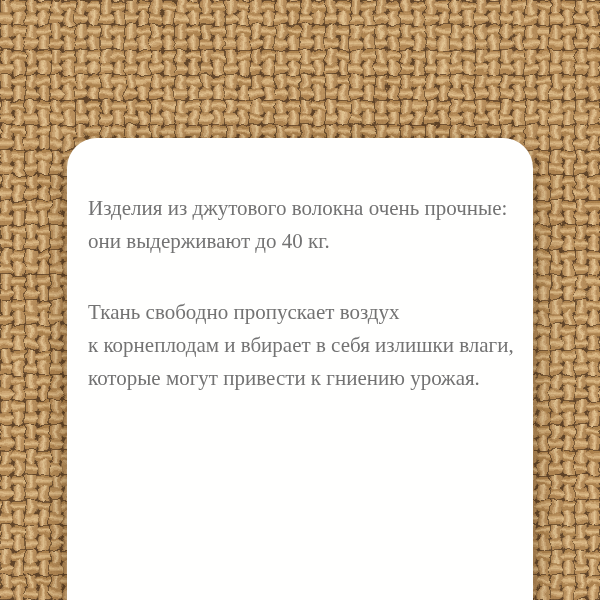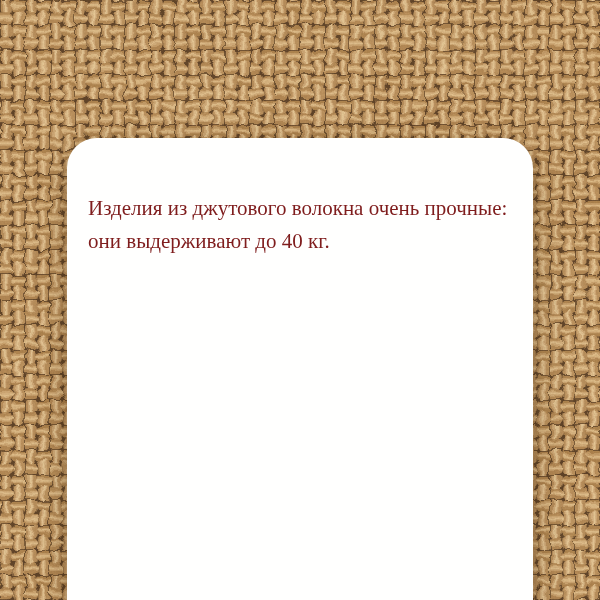--- a/index.html
+++ b/index.html
@@ -38,21 +38,21 @@
     border-radius: 30px;
     box-shadow: 0 12px 32px rgba(70, 45, 15, 0.30), 0 3px 9px rgba(70, 45, 15, 0.18);
     box-sizing: border-box;
     padding: 54px 8px 0 21px;
   }
   .para {
     margin: 0 0 38px 0;
     font-size: 21px;
     line-height: 33px;
     font-weight: 400;
-    color: #7f1d1d;
+    color: #737373;
     white-space: pre-line;
     letter-spacing: 0px;
   }
 </style>
 </head>
 <body>
 
 <div class="scene">
 
   <svg class="burlap-svg" width="600" height="600" viewBox="0 0 600 600" xmlns="http://www.w3.org/2000/svg">
@@ -95,15 +95,18 @@
 
     <rect width="600" height="600" fill="#c9a06c"></rect>
     <rect x="-12" y="-12" width="624" height="624" fill="url(#weave)" filter="url(#fiberize)"></rect>
     <rect width="600" height="600" filter="url(#grain)" opacity="0.45" style="mix-blend-mode:multiply"></rect>
     <rect width="600" height="600" filter="url(#patches)" opacity="0.22" style="mix-blend-mode:soft-light"></rect>
   </svg>
 
   <div class="card">
     <p class="para">Изделия из джутового волокна очень прочные:
 они выдерживают до 40 кг.</p>
+    <p class="para">Ткань свободно пропускает воздух
+к корнеплодам и вбирает в себя излишки влаги,
+которые могут привести к гниению урожая.</p>
   </div>
 
 </div>
 
 </body></html>

